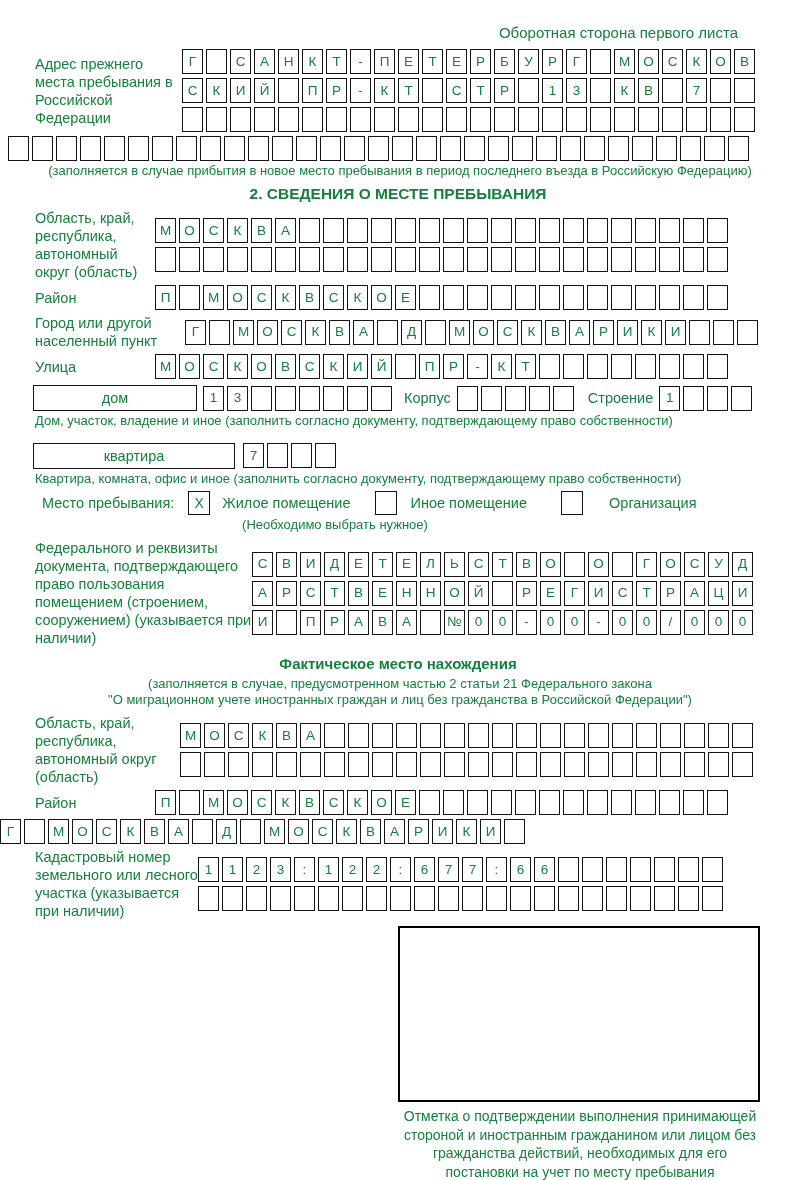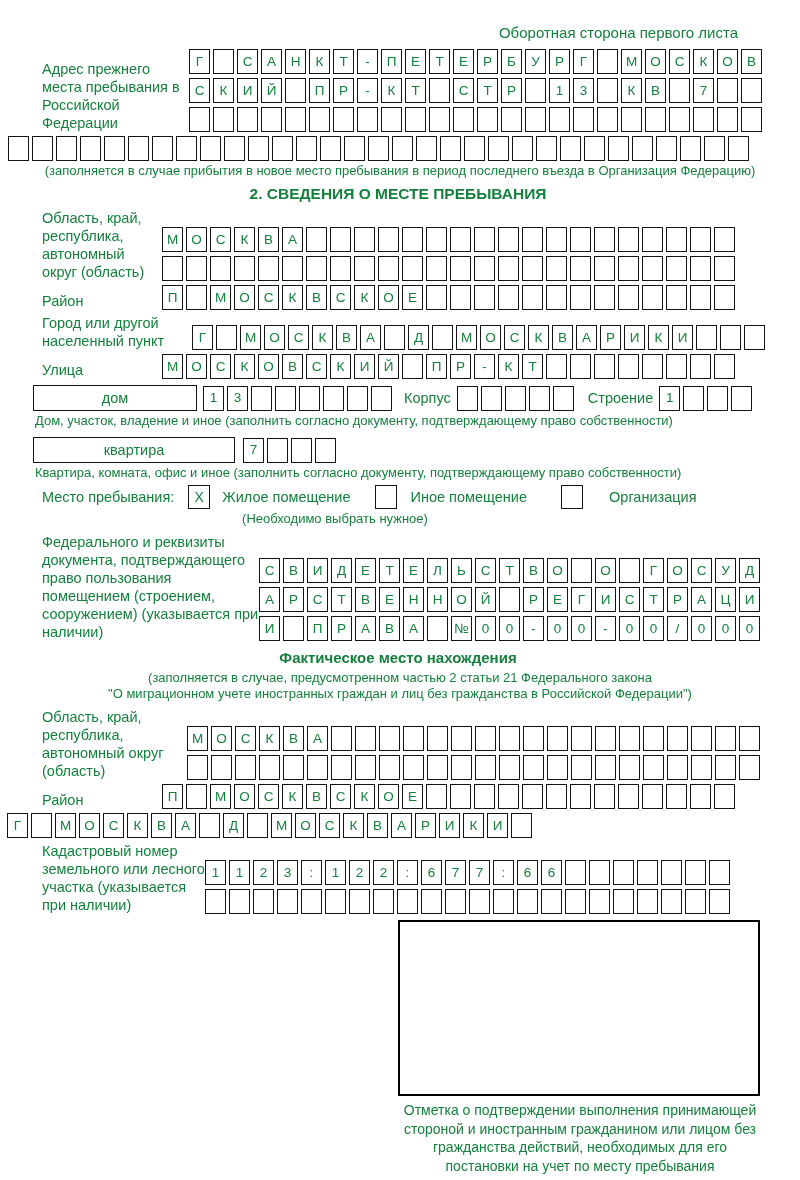--- a/index.html
+++ b/index.html
@@ -2,21 +2,21 @@
 <html><head>
 <meta charset="utf-8">
 <style>
   html,body{margin:0;padding:0;background:#888;}
   .page{
     width:800px;height:1180px;background:#ffffff;color:#15803d;
     font-family:Liberation Sans, sans-serif;
     position:relative;overflow:hidden;margin:0 auto;
   }
   .hdr-note{text-align:right;padding:24px 62px 0 0;font-size:15px;}
-  .frow{display:flex;align-items:flex-end;margin-left:7px;}
+  .frow{display:flex;align-items:center;}
   .flabel{box-sizing:border-box;padding-left:35px;font-size:14.5px;line-height:18px;flex:0 0 auto;}
   .cells{display:flex;gap:3px;flex:0 0 auto;}
   .cellcol{display:flex;flex-direction:column;gap:4px;}
   .cell{
     flex:0 0 21px;width:21px;height:25px;box-sizing:border-box;
     border:1.6px solid #141414;display:flex;align-items:center;justify-content:center;
     font-size:13.5px;line-height:1;background:#fff;
   }
   .note{font-size:13px;line-height:16px;}
   .note-center{text-align:center;}
@@ -149,21 +149,21 @@
       <div class="cell"></div>
       <div class="cell"></div>
       <div class="cell"></div>
       <div class="cell"></div>
       <div class="cell"></div>
       <div class="cell"></div>
       <div class="cell"></div>
       <div class="cell"></div>
       <div class="cell"></div>
     </div>
-  <div class="note note-center mt2">(заполняется в случае прибытия в новое место пребывания в период последнего въезда в Организация Федерацию)</div>
+  <div class="note note-center mt2">(заполняется в случае прибытия в новое место пребывания в период последнего въезда в Российскую Федерацию)</div>
 
   <div class="h2">2. СВЕДЕНИЯ О МЕСТЕ ПРЕБЫВАНИЯ</div>
 
   <div class="frow">
     <div class="flabel" style="width:155px">Область, край, республика, автономный округ (область)</div>
     <div class="cellcol">
       <div class="cells">
           <div class="cell">М</div>
           <div class="cell">О</div>
           <div class="cell">С</div>
@@ -331,21 +331,21 @@
     <div class="inlabel" style="margin:0 6px 0 14px">Строение</div>
     <div class="cells">
         <div class="cell">1</div>
         <div class="cell"></div>
         <div class="cell"></div>
         <div class="cell"></div>
       </div>
   </div>
   <div class="note note-left mt2">Дом, участок, владение и иное (заполнить согласно документу, подтверждающему право собственности)</div>
 
-  <div style="display:flex;align-items:center;margin:8px 0 0 33px">
+  <div style="display:flex;margin:14px 0 0 33px">
     <div class="wbox" style="width:202px">квартира</div>
     <div class="cells" style="margin-left:8px">
         <div class="cell">7</div>
         <div class="cell"></div>
         <div class="cell"></div>
         <div class="cell"></div>
       </div>
   </div>
   <div class="note note-left mt2">Квартира, комната, офис и иное (заполнить согласно документу, подтверждающему право собственности)</div>
 

